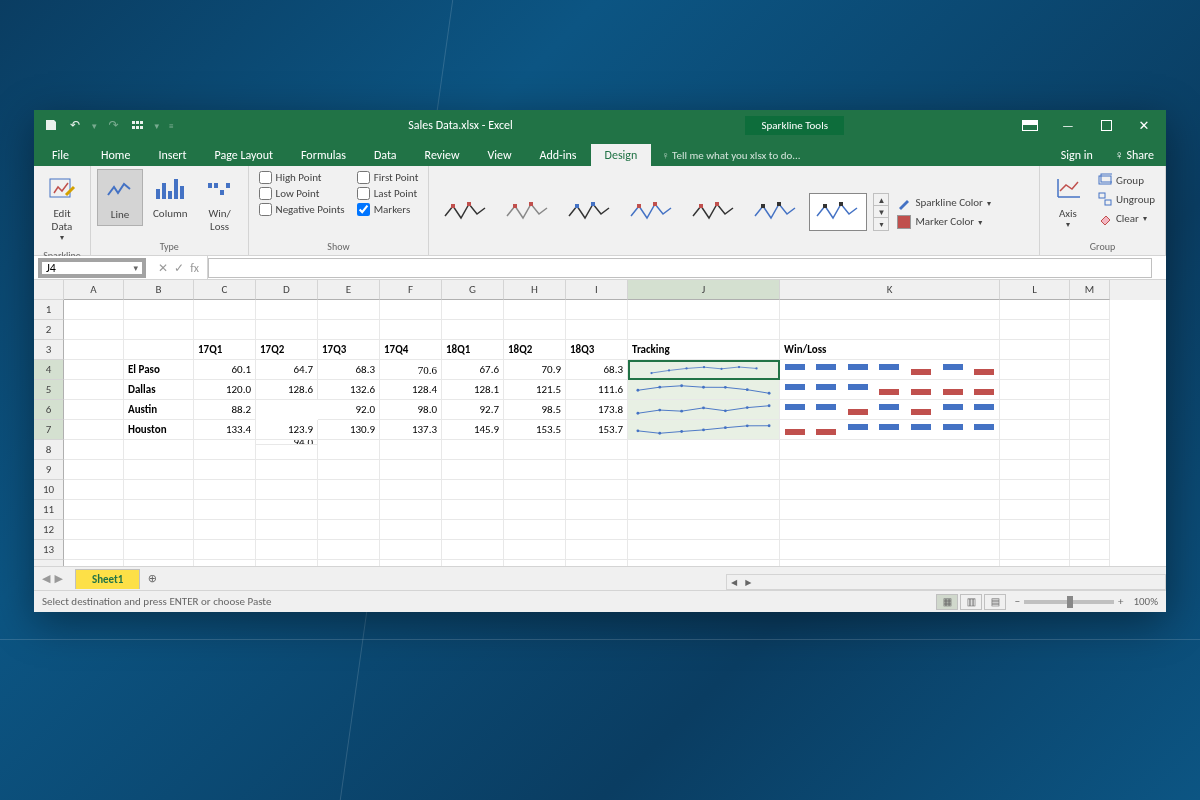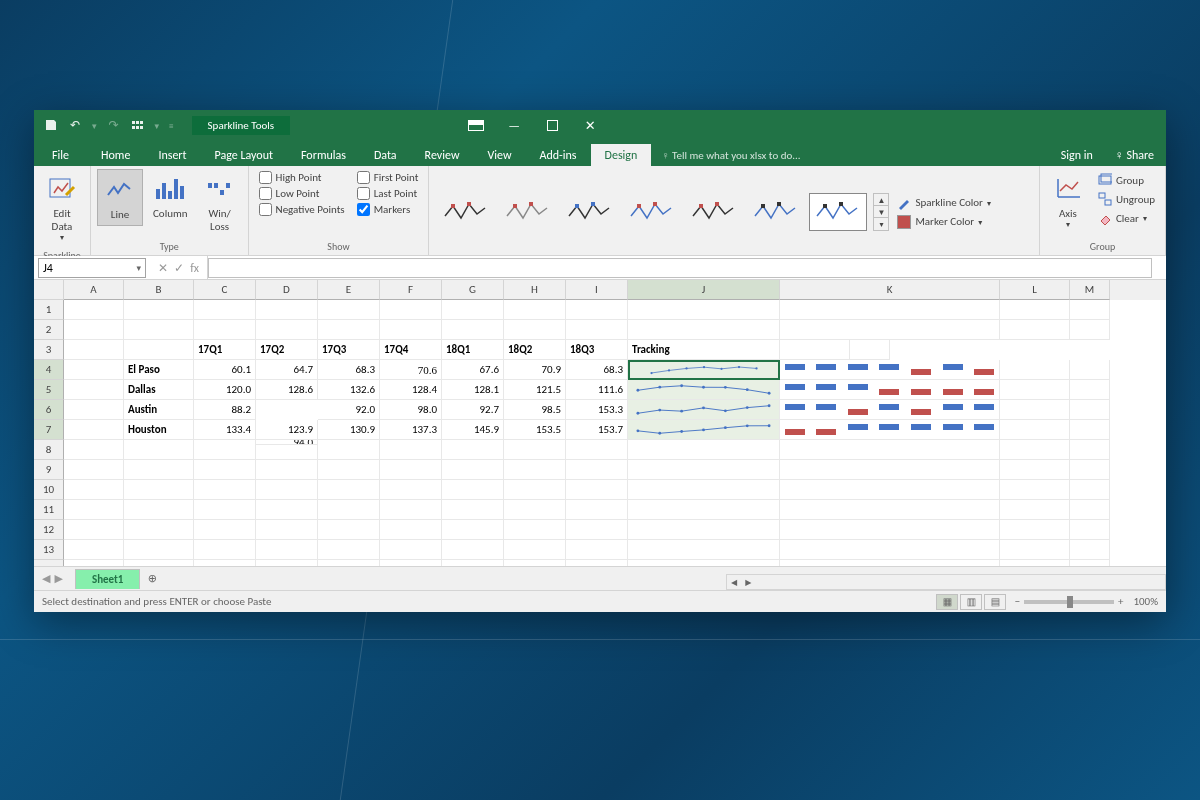--- a/index.html
+++ b/index.html
@@ -43,21 +43,21 @@
 .style-item.sel{border:1px solid #888;background:#fff}
 .style-nav{display:flex;flex-direction:column;border:1px solid #c0c0c0}
 .style-nav span{height:12px;width:14px;font-size:8px;display:flex;align-items:center;justify-content:center;cursor:pointer;border-bottom:1px solid #c0c0c0}
 .color-btns{display:flex;flex-direction:column;gap:1px;padding:2px 0;font-size:11px}
 .cbtn{display:flex;align-items:center;gap:4px;padding:2px 4px;cursor:pointer;white-space:nowrap}
 .cswatch{width:14px;height:14px;border:1px solid #999}
 .group-btns{display:flex;flex-direction:column;gap:1px;padding:2px 0;font-size:11px}
 .gbtn{display:flex;align-items:center;gap:4px;padding:2px 4px;cursor:pointer;white-space:nowrap}
 .gicon{width:14px;height:14px}
 .formula-bar{height:24px;border-bottom:1px solid #d4d4d4;display:flex;align-items:center;background:#fff;font-size:12px;flex-shrink:0}
-.name-box{width:108px;height:20px;border:1px solid #a3a3a3;margin:0 4px;padding:0 4px;display:flex;align-items:center;justify-content:space-between}
+.name-box{width:108px;height:20px;border:4px solid #a3a3a3;margin:0 4px;padding:0 4px;display:flex;align-items:center;justify-content:space-between}
 .name-box::after{content:'▾';font-size:9px;color:#666}
 .fx-btns{display:flex;align-items:center;gap:6px;padding:0 8px;border-right:1px solid #d4d4d4;height:100%;color:#999}
 .fx-input{flex:1;height:20px;border:1px solid #c0c0c0;margin-right:14px;padding:0 4px}
 .fx-input::after{content:'';float:right}
 .grid-area{flex:1;display:flex;flex-direction:column;overflow:hidden;background:#fff;position:relative}
 .col-headers{display:flex;height:20px;background:#f0f0f0;font-size:11px;color:#444;flex-shrink:0}
 .corner{width:30px;border-right:1px solid #d4d4d4;border-bottom:1px solid #d4d4d4;background:#f0f0f0}
 .col-h{border-right:1px solid #d4d4d4;border-bottom:1px solid #b0b0b0;display:flex;align-items:center;justify-content:center;background:#f0f0f0}
 .col-h.sel{background:#d4e0d0}
 .grid-rows{flex:1;overflow:auto}
@@ -67,21 +67,21 @@
 .cell{border-right:1px solid #e8e8e8;border-bottom:1px solid #e8e8e8;padding:2px 4px;overflow:hidden;white-space:nowrap;display:flex;align-items:center}
 .cell.head{font-weight:bold}
 .cell.num{justify-content:flex-end}
 .cell.spark{background:#e8f0e4;padding:2px}
 .cell.spark.active{border:2px solid #217346}
 .cell.winloss{padding:2px}
 .winloss-bars{display:flex;gap:6px;align-items:center;justify-content:space-around;width:100%;height:100%}
 .winloss-bars span{width:20px;height:6px}
 .sheet-tabs{height:24px;border-top:1px solid #d4d4d4;display:flex;align-items:center;background:#f0f0f0;font-size:11px;flex-shrink:0;position:relative}
 .sheet-nav{display:flex;gap:4px;padding:0 8px;color:#999}
-.sheet-tab{background:#86efac;border:1px solid #c0c0c0;border-bottom:none;padding:3px 16px;color:#217346;font-weight:bold;margin-left:4px}
+.sheet-tab{background:#fde047;border:1px solid #c0c0c0;border-bottom:none;padding:3px 16px;color:#217346;font-weight:bold;margin-left:4px}
 .sheet-add{width:24px;height:24px;display:flex;align-items:center;justify-content:center;cursor:pointer;color:#666}
 .sheet-scroll{position:absolute;right:0;bottom:0;height:16px;width:440px;background:#f0f0f0;border:1px solid #d4d4d4;display:flex;align-items:center}
 .sheet-scroll::before{content:'◀';font-size:8px;padding:0 4px;color:#666}
 .sheet-scroll::after{content:'▶';font-size:8px;padding:0 4px;color:#666}
 .status-bar{height:22px;background:#f0f0f0;border-top:1px solid #d4d4d4;display:flex;align-items:center;font-size:11px;color:#666;padding:0 8px;flex-shrink:0}
 .status-msg{flex:1}
 .view-btns{display:flex;gap:2px;margin:0 8px}
 .vbtn{width:22px;height:16px;border:1px solid #c0c0c0;cursor:pointer;display:flex;align-items:center;justify-content:center;font-size:10px}
 .vbtn.sel{background:#d0d8cc}
 .zoom{display:flex;align-items:center;gap:4px}
@@ -110,20 +110,21 @@
             <rect x="5" y="3" width="3" height="3" fill="#fff"></rect>
             <rect x="9" y="3" width="3" height="3" fill="#fff"></rect>
             <rect x="1" y="8" width="3" height="3" fill="#fff"></rect>
             <rect x="5" y="8" width="3" height="3" fill="#fff"></rect>
             <rect x="9" y="8" width="3" height="3" fill="#fff"></rect>
           </svg>
         </span>
       <span class="qat-sep">▾</span>
       <span class="qat-sep">≡</span>
     </div>
+    <div class="title-center">Sales Data.xlsx - Excel</div>
     <div class="contextual-tab">Sparkline Tools</div>
     <div style="width:160px"></div>
     <div class="winctrls">
       <span class="winctrl">
           <span class="winctrl-box" style="width:16px;height:11px;position:relative">
             <span style="position:absolute;top:0;left:0;right:0;height:4px;background:#fff"></span>
           </span>
         </span>
       <span class="winctrl">—</span>
       <span class="winctrl">
@@ -419,20 +420,21 @@
           <div class="cell" style="width: 60px;"></div>
           <div class="cell" style="width: 70px;"></div>
           <div class="cell head" style="width: 62px;">17Q1</div>
           <div class="cell head" style="width: 62px;">17Q2</div>
           <div class="cell head" style="width: 62px;">17Q3</div>
           <div class="cell head" style="width: 62px;">17Q4</div>
           <div class="cell head" style="width: 62px;">18Q1</div>
           <div class="cell head" style="width: 62px;">18Q2</div>
           <div class="cell head" style="width: 62px;">18Q3</div>
           <div class="cell head" style="width: 152px;">Tracking</div>
+          <div class="cell head" style="width: 220px;">Win/Loss</div>
           <div class="cell" style="width: 70px;"></div>
           <div class="cell" style="width: 40px;"></div>
         </div>
         <div class="row">
           <div class="row-h sel">4</div>
           <div class="cell" style="width: 60px;"></div>
           <div class="cell head" style="width: 70px;">El Paso</div>
           <div class="cell num" style="width: 62px;">60.1</div>
           <div class="cell num" style="width: 62px;">64.7</div>
           <div class="cell num" style="width: 62px;">68.3</div>
@@ -506,21 +508,21 @@
         <div class="row">
           <div class="row-h sel">6</div>
           <div class="cell" style="width: 60px;"></div>
           <div class="cell head" style="width: 70px;">Austin</div>
           <div class="cell num" style="width: 62px;">88.2</div>
           <div class="cell num" style="width: 62px; margin-top: 40px;">94.0</div>
           <div class="cell num" style="width: 62px;">92.0</div>
           <div class="cell num" style="width: 62px;">98.0</div>
           <div class="cell num" style="width: 62px;">92.7</div>
           <div class="cell num" style="width: 62px;">98.5</div>
-          <div class="cell num" style="width: 62px;">153.3</div>
+          <div class="cell num" style="width: 62px;">173.8</div>
           <div class="cell spark" style="width: 152px;">
             <svg class="sparkline" viewBox="0 0 148 16">
               <path d="M4 12 L27.333333333333332 8.61313868613139 L50.666666666666664 9.781021897810222 L74 6.277372262773725 L97.33333333333333 9.372262773722628 L120.66666666666667 5.9854014598540175 L144 4" stroke="#4472C4" fill="none" stroke-width="1"></path>
               <circle cx="4" cy="12" r="1.5" fill="#4472C4"></circle>
               <circle cx="27.333333333333332" cy="8.61313868613139" r="1.5" fill="#4472C4"></circle>
               <circle cx="50.666666666666664" cy="9.781021897810222" r="1.5" fill="#4472C4"></circle>
               <circle cx="74" cy="6.277372262773725" r="1.5" fill="#4472C4"></circle>
               <circle cx="97.33333333333333" cy="9.372262773722628" r="1.5" fill="#4472C4"></circle>
               <circle cx="120.66666666666667" cy="5.9854014598540175" r="1.5" fill="#4472C4"></circle>
               <circle cx="144" cy="4" r="1.5" fill="#4472C4"></circle>

